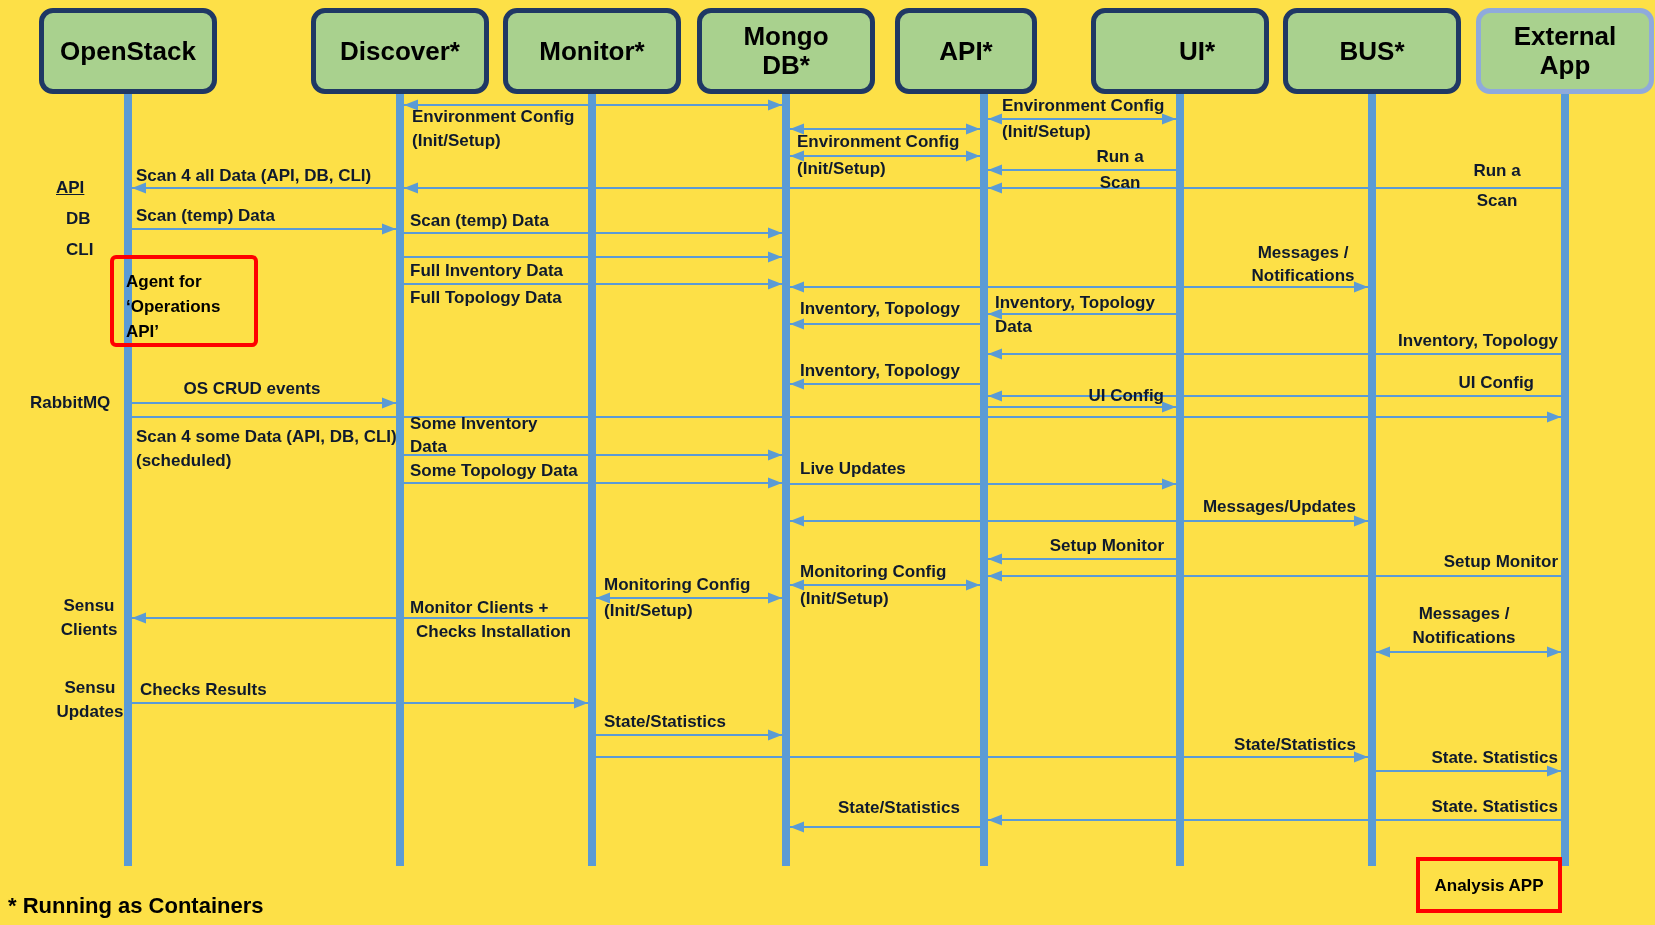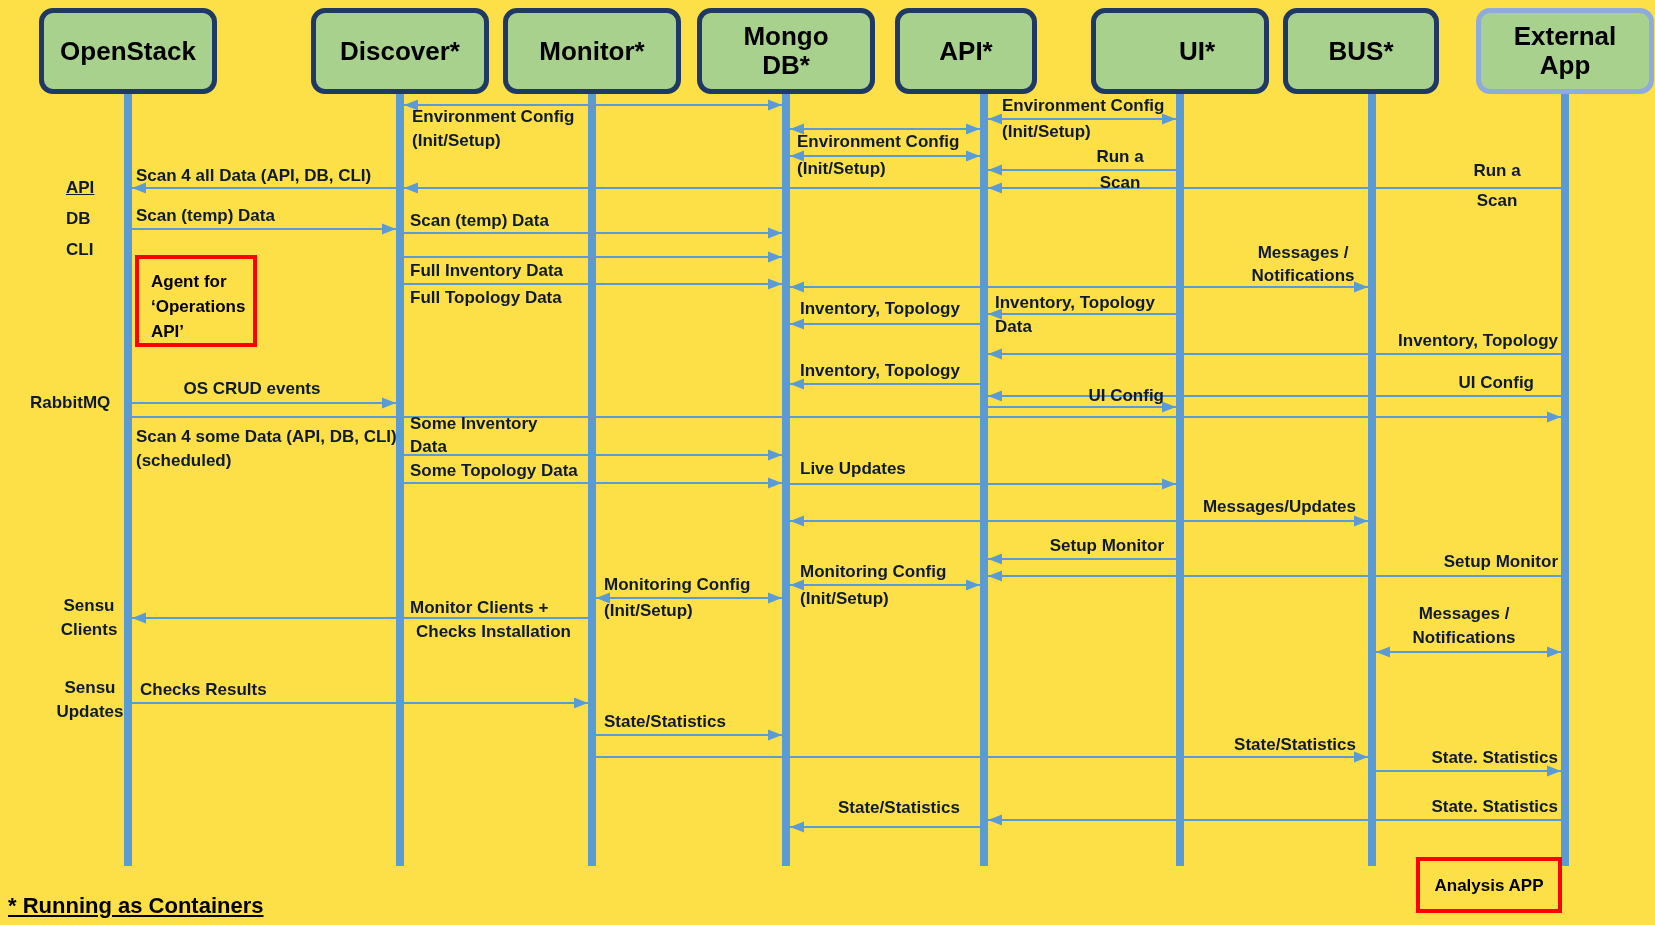--- a/index.html
+++ b/index.html
@@ -10,21 +10,21 @@
              border:5px solid #1f3864;box-sizing:border-box;display:flex;align-items:center;
              justify-content:center;text-align:center;font-weight:bold;font-size:26px;color:#000;
              line-height:1.1;white-space:pre-line;}
   .actor-box.light{border-color:#8faadc;}
   .msg-label{position:absolute;font-weight:bold;font-size:17px;color:#0f1a2e;white-space:pre;line-height:20px;}
   .callout{position:absolute;border:4px solid #ff0000;background:transparent;box-sizing:border-box;
            font-weight:bold;font-size:17px;color:#000;line-height:25px;white-space:pre-line;}
   .callout .inner{padding:10px 0 0 12px;}
   .callout.center .inner{padding:0;display:flex;width:100%;height:100%;align-items:center;justify-content:center;}
   #footer-note{position:absolute;left:8px;top:893px;font-weight:bold;font-size:22px;color:#000;
-               text-decoration:underline;}
+               }
 </style>
 </head>
 <body>
 
 <div id="stage">
   <svg id="arrow-layer" width="1655" height="925" viewBox="0 0 1655 925" xmlns="http://www.w3.org/2000/svg">
       <rect x="124" y="92" width="8" height="774" fill="#5b9bd5"></rect>
       <rect x="396" y="92" width="8" height="774" fill="#5b9bd5"></rect>
       <rect x="588" y="92" width="8" height="774" fill="#5b9bd5"></rect>
       <rect x="782" y="92" width="8" height="774" fill="#5b9bd5"></rect>
@@ -191,37 +191,37 @@
       </g>
     </svg>
   <div id="actors">
       <div class="actor-box" style="left: 39px; width: 178px;">OpenStack</div>
       <div class="actor-box" style="left: 311px; width: 178px;">Discover*</div>
       <div class="actor-box" style="left: 503px; width: 178px;">Monitor*</div>
       <div class="actor-box" style="left: 697px; width: 178px;">Mongo
 DB*</div>
       <div class="actor-box" style="left: 895px; width: 142px;">API*</div>
       <div class="actor-box" style="left: 1091px; width: 178px; padding-left: 34px;">UI*</div>
-      <div class="actor-box" style="left: 1283px; width: 156px;">BUS*</div>
+      <div class="actor-box" style="left: 1283px; width: 178px;">BUS*</div>
       <div class="actor-box light" style="left: 1476px; width: 178px;">External
 App</div>
     </div>
   <div id="labels">
       <div class="msg-label" style="top: 107px; left: 412px;">Environment Config</div>
       <div class="msg-label" style="top: 131px; left: 412px;">(Init/Setup)</div>
       <div class="msg-label" style="top: 96px; left: 1002px;">Environment Config</div>
       <div class="msg-label" style="top: 122px; left: 1002px;">(Init/Setup)</div>
       <div class="msg-label" style="top: 132px; left: 797px;">Environment Config</div>
       <div class="msg-label" style="top: 159px; left: 797px;">(Init/Setup)</div>
       <div class="msg-label" style="top: 147px; left: 1120px; transform: translateX(-50%);">Run a</div>
       <div class="msg-label" style="top: 173px; left: 1120px; transform: translateX(-50%);">Scan</div>
       <div class="msg-label" style="top: 161px; left: 1497px; transform: translateX(-50%);">Run a</div>
       <div class="msg-label" style="top: 191px; left: 1497px; transform: translateX(-50%);">Scan</div>
       <div class="msg-label" style="top: 166px; left: 136px;">Scan 4 all Data (API, DB, CLI)</div>
-      <div class="msg-label" style="top: 178px; left: 66px; text-decoration: underline;">API</div>
+      <div class="msg-label" style="top: 178px; left: 56px; text-decoration: underline;">API</div>
       <div class="msg-label" style="top: 209px; left: 66px;">DB</div>
       <div class="msg-label" style="top: 240px; left: 66px;">CLI</div>
       <div class="msg-label" style="top: 206px; left: 136px;">Scan (temp) Data</div>
       <div class="msg-label" style="top: 211px; left: 410px;">Scan (temp) Data</div>
       <div class="msg-label" style="top: 261px; left: 410px;">Full Inventory Data</div>
       <div class="msg-label" style="top: 288px; left: 410px;">Full Topology Data</div>
       <div class="msg-label" style="top: 243px; left: 1303px; transform: translateX(-50%);">Messages /</div>
       <div class="msg-label" style="top: 266px; left: 1303px; transform: translateX(-50%);">Notifications</div>
       <div class="msg-label" style="top: 293px; left: 995px;">Inventory, Topology</div>
       <div class="msg-label" style="top: 317px; left: 995px;">Data</div>
@@ -254,19 +254,19 @@
       <div class="msg-label" style="top: 678px; left: 90px; transform: translateX(-50%);">Sensu</div>
       <div class="msg-label" style="top: 702px; left: 90px; transform: translateX(-50%);">Updates</div>
       <div class="msg-label" style="top: 680px; left: 140px;">Checks Results</div>
       <div class="msg-label" style="top: 712px; left: 604px;">State/Statistics</div>
       <div class="msg-label" style="top: 735px; left: 1356px; transform: translateX(-100%);">State/Statistics</div>
       <div class="msg-label" style="top: 748px; left: 1558px; transform: translateX(-100%);">State. Statistics</div>
       <div class="msg-label" style="top: 797px; left: 1558px; transform: translateX(-100%);">State. Statistics</div>
       <div class="msg-label" style="top: 798px; left: 838px;">State/Statistics</div>
     </div>
   <div id="callouts">
-      <div class="callout" style="left: 135px; top: 255px; width: 122px; height: 92px;"><div class="inner">Agent for
+      <div class="callout" style="left: 110px; top: 255px; width: 148px; height: 92px; border-radius: 6px;"><div class="inner">Agent for
 ‘Operations
  API’</div></div>
       <div class="callout center" style="left: 1416px; top: 857px; width: 146px; height: 56px;"><div class="inner">Analysis APP</div></div>
     </div>
   <div id="footer-note">* Running as Containers</div>
 </div>
 
 </body></html>

